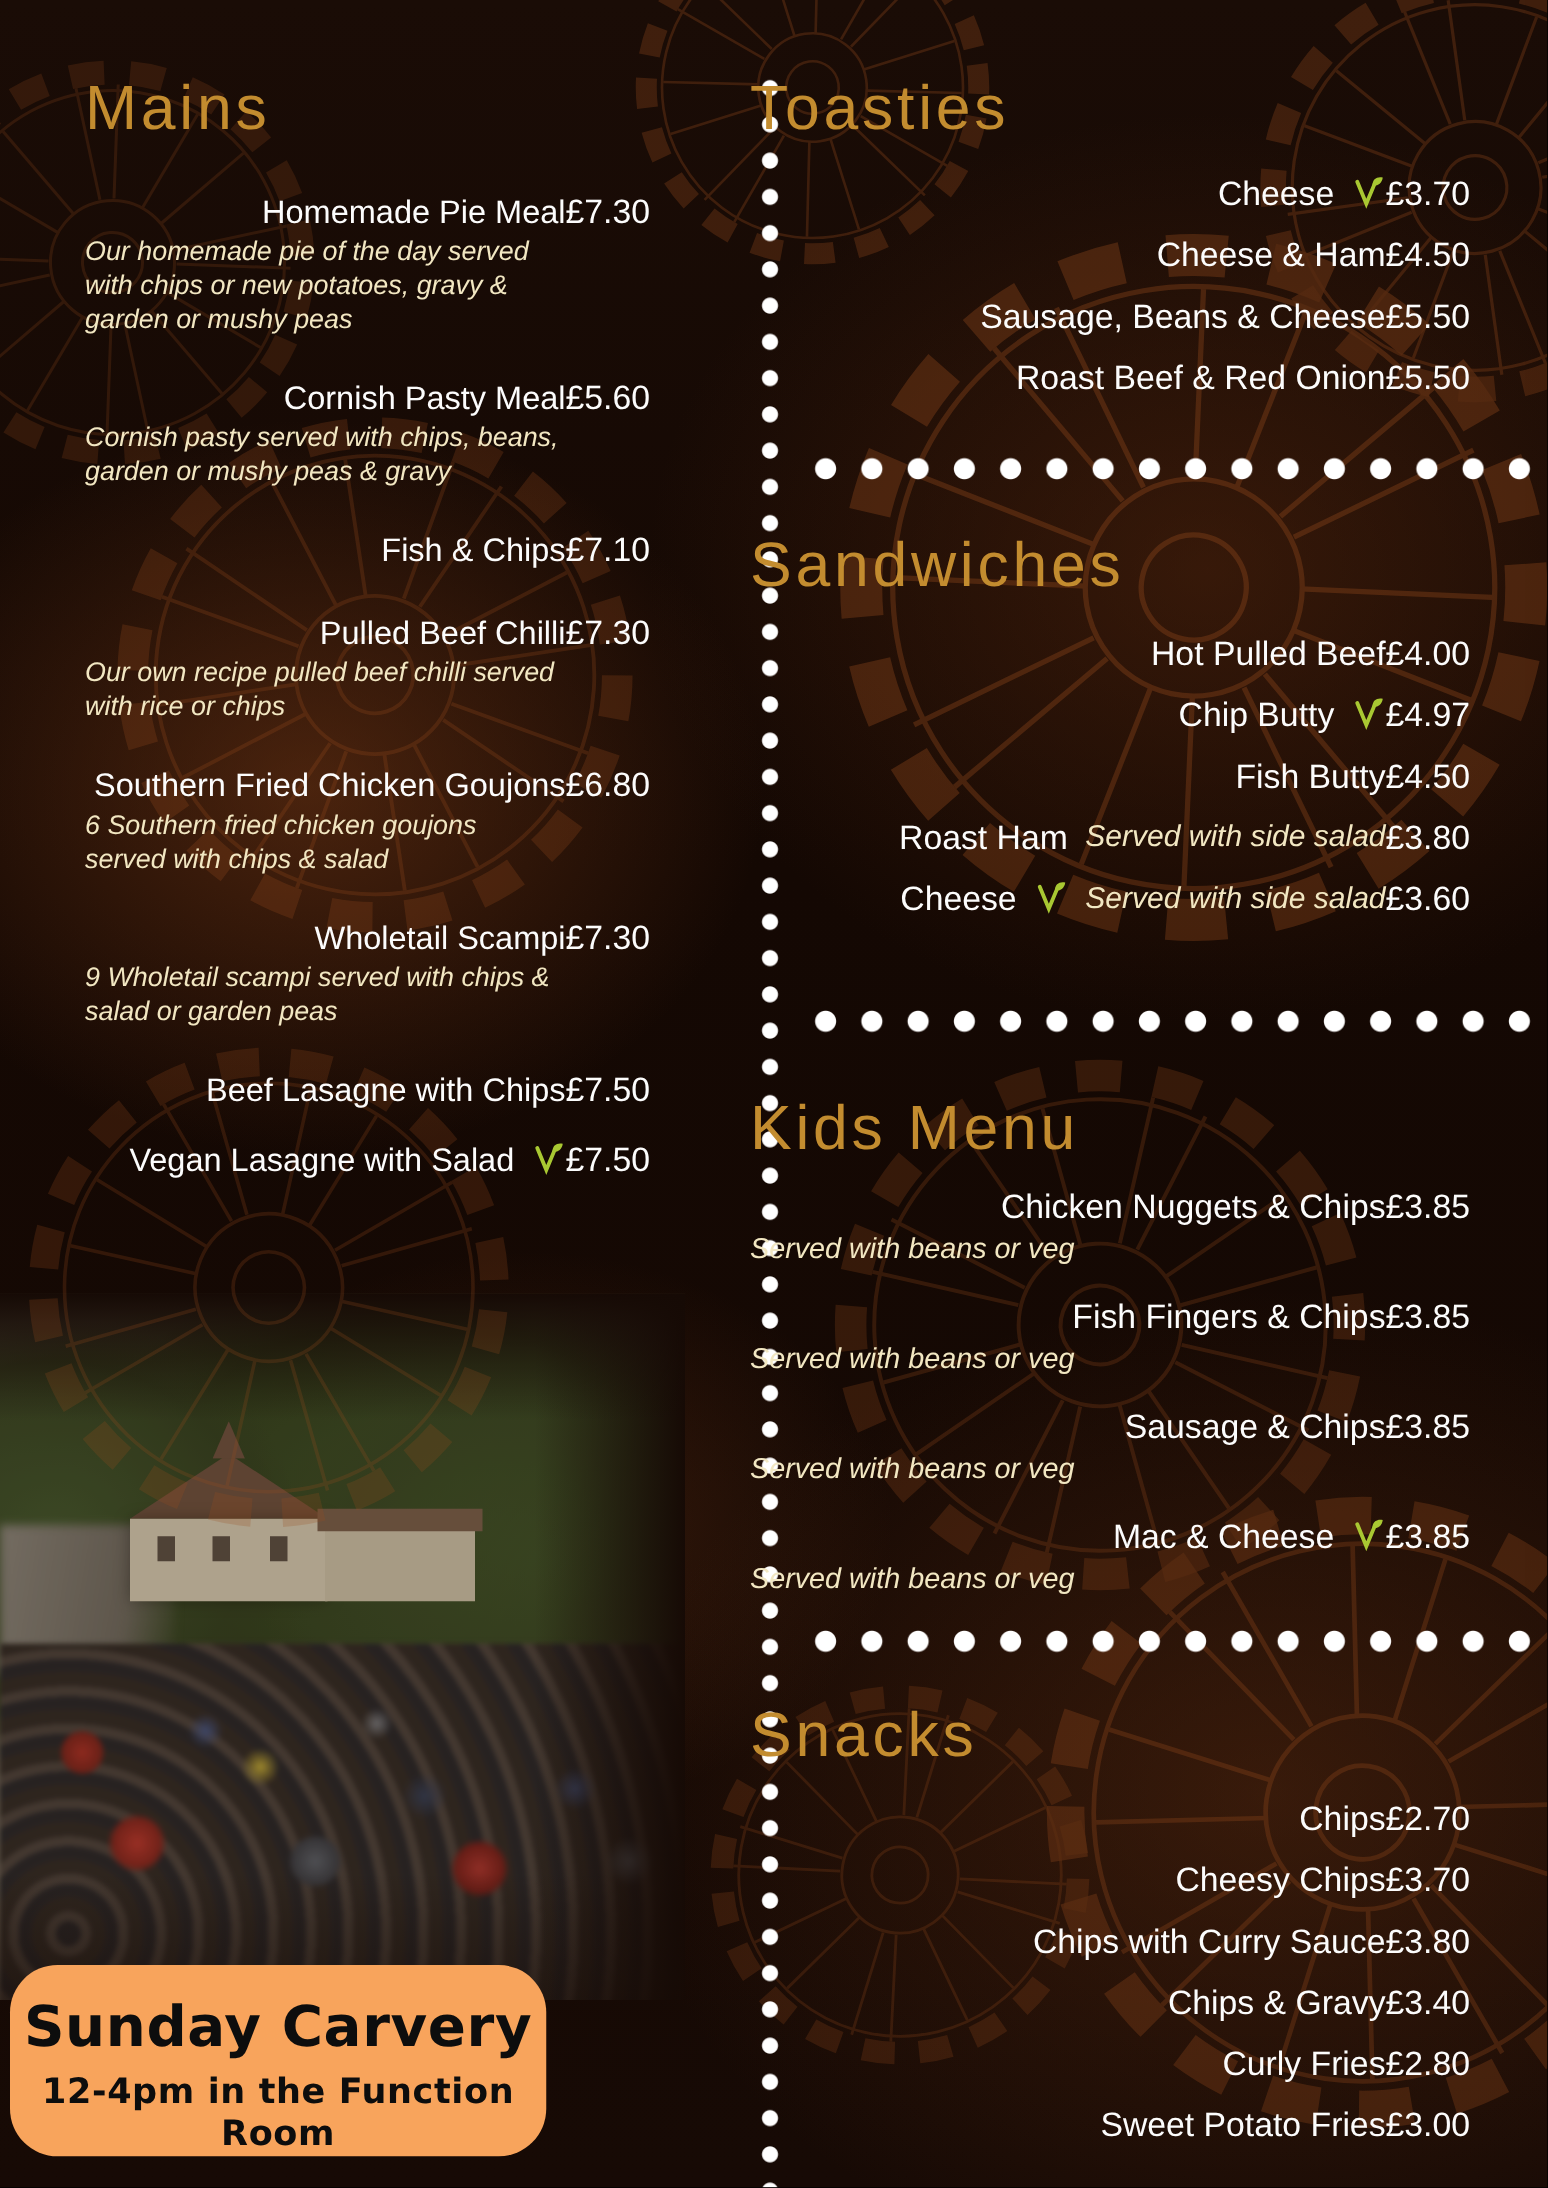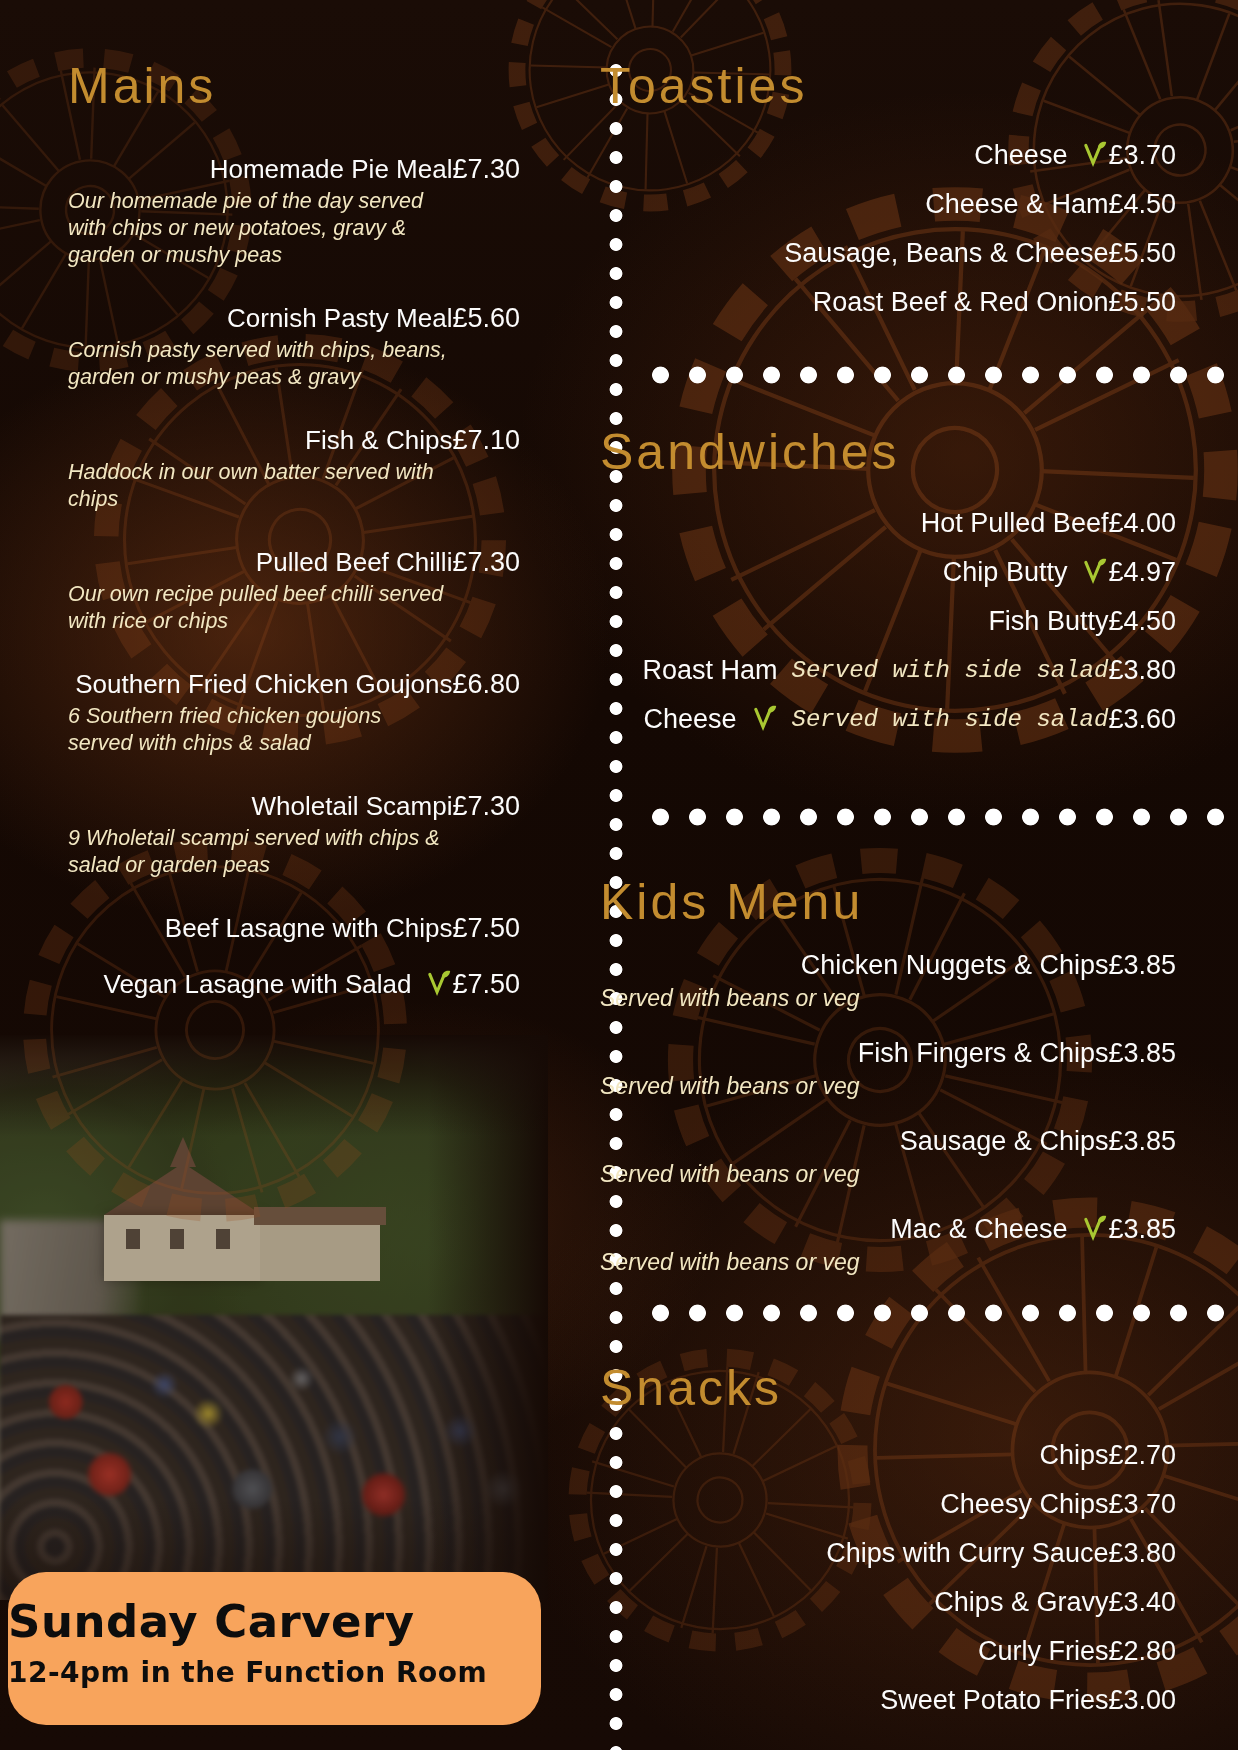--- a/index.html
+++ b/index.html
@@ -75,25 +75,25 @@
   .mi.nd{margin-bottom:22px;}
   #sec-toasties .mi,#sec-snacks .mi,#sec-sandwiches .mi{margin-bottom:15px;}
   #sec-kids .mi{margin-bottom:24px;}
   .line{display:flex;justify-content:flex-end;align-items:baseline;color:#fff;}
   .nwrap{white-space:nowrap;display:flex;align-items:center;}
   .nm{font-size:26px;line-height:34px;color:#fcfcfc;}
   #sec-toasties .nm,#sec-sandwiches .nm,#sec-kids .nm,#sec-snacks .nm{font-size:27px;}
   .pr{font-size:27px;color:#fcfcfc;white-space:nowrap;}
   .ds{font-style:italic;color:#f2e7c2;font-size:21.5px;line-height:27px;max-width:382px;margin-top:2px;}
   #sec-kids .ds{font-size:23px;line-height:28px;max-width:480px;}
-  .note{font-style:italic;color:#f2e7c2;font-size:24px;margin-left:14px;font-family:Liberation Mono, monospace;}
+  .note{font-style:italic;color:#f2e7c2;font-size:24px;margin-left:14px;}
   .vg{margin-left:12px;display:inline-flex;align-items:center;position:relative;top:-2px;}
   
-  #banner{position:absolute;left:8px;top:1572px;width:533px;height:153px;z-index:5;
-     background:#f8a45c;border-radius:38px;text-align:left;color:#0d0d0d;
+  #banner{position:absolute;left:8px;top:1572px;width:429px;height:153px;z-index:5;
+     background:#f8a45c;border-radius:38px;text-align:center;color:#0d0d0d;
      font-family:"DejaVu Sans",sans-serif;font-weight:bold;}
   #banner .t1{font-size:45px;line-height:48px;margin-top:26px;letter-spacing:.5px;}
   #banner .t2{font-size:28px;line-height:34px;margin-top:10px;letter-spacing:.5px;}
 </style>
 </head>
 <body>
 
 <div id="page">
 
   <div id="photo">
@@ -177,21 +177,20 @@
           </div>
           <div class="ds">Cornish pasty served with chips, beans, garden or mushy peas &amp; gravy</div>
         </div>
         <div class="mi">
           <div class="line">
             <span class="nwrap">
               <span class="nm">Fish &amp; Chips</span>
             </span>
             <span class="pr">£7.10</span>
           </div>
-          <div class="ds">Haddock in our own batter served with chips</div>
         </div>
         <div class="mi">
           <div class="line">
             <span class="nwrap">
               <span class="nm">Pulled Beef Chilli</span>
             </span>
             <span class="pr">£7.30</span>
           </div>
           <div class="ds">Our own recipe pulled beef chilli served with rice or chips</div>
         </div>

